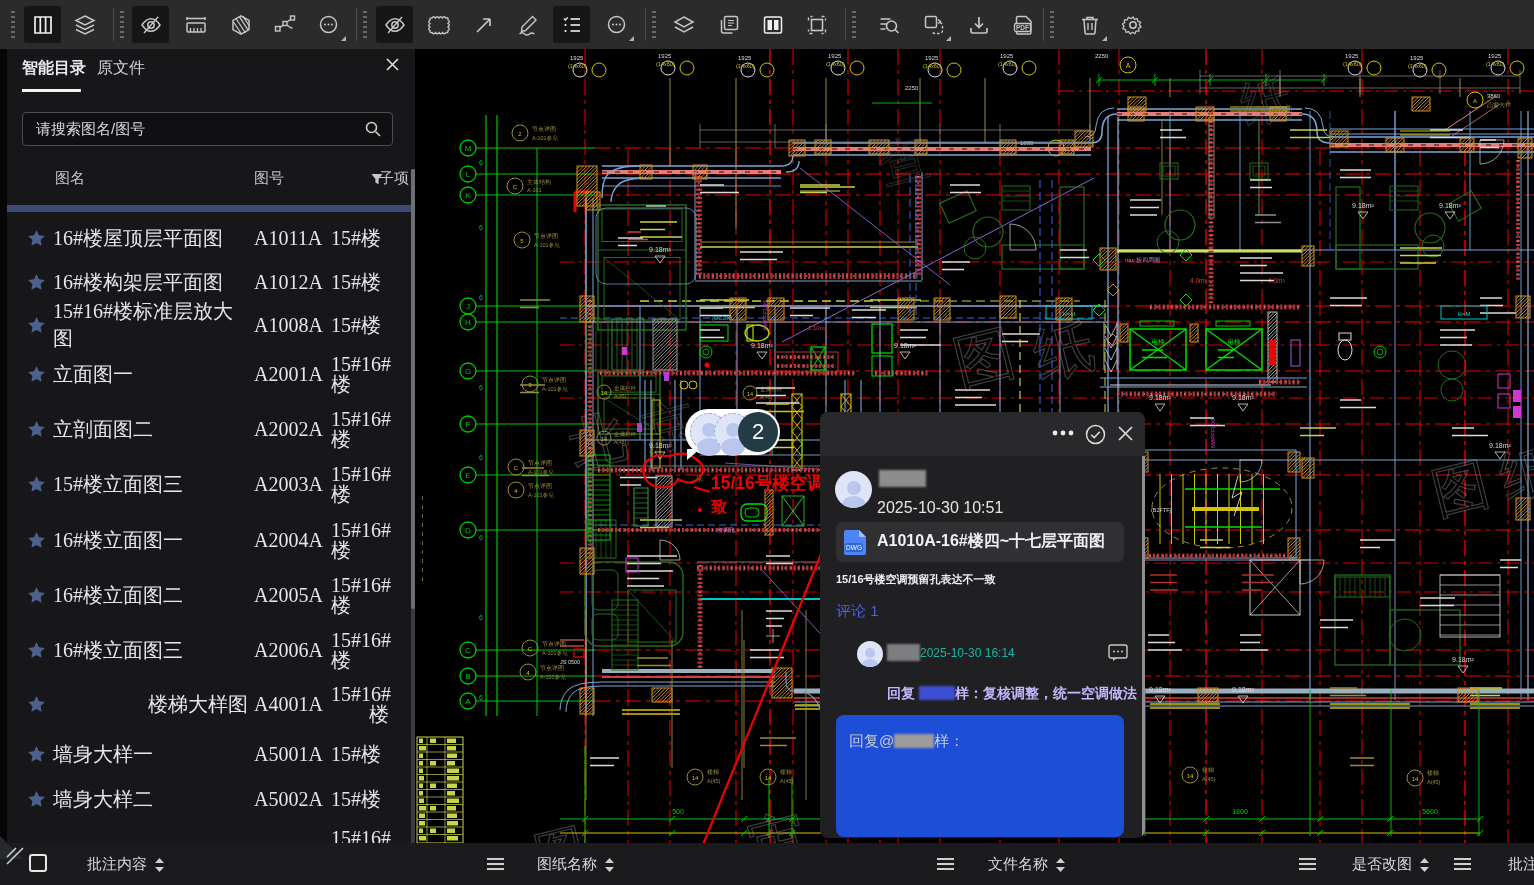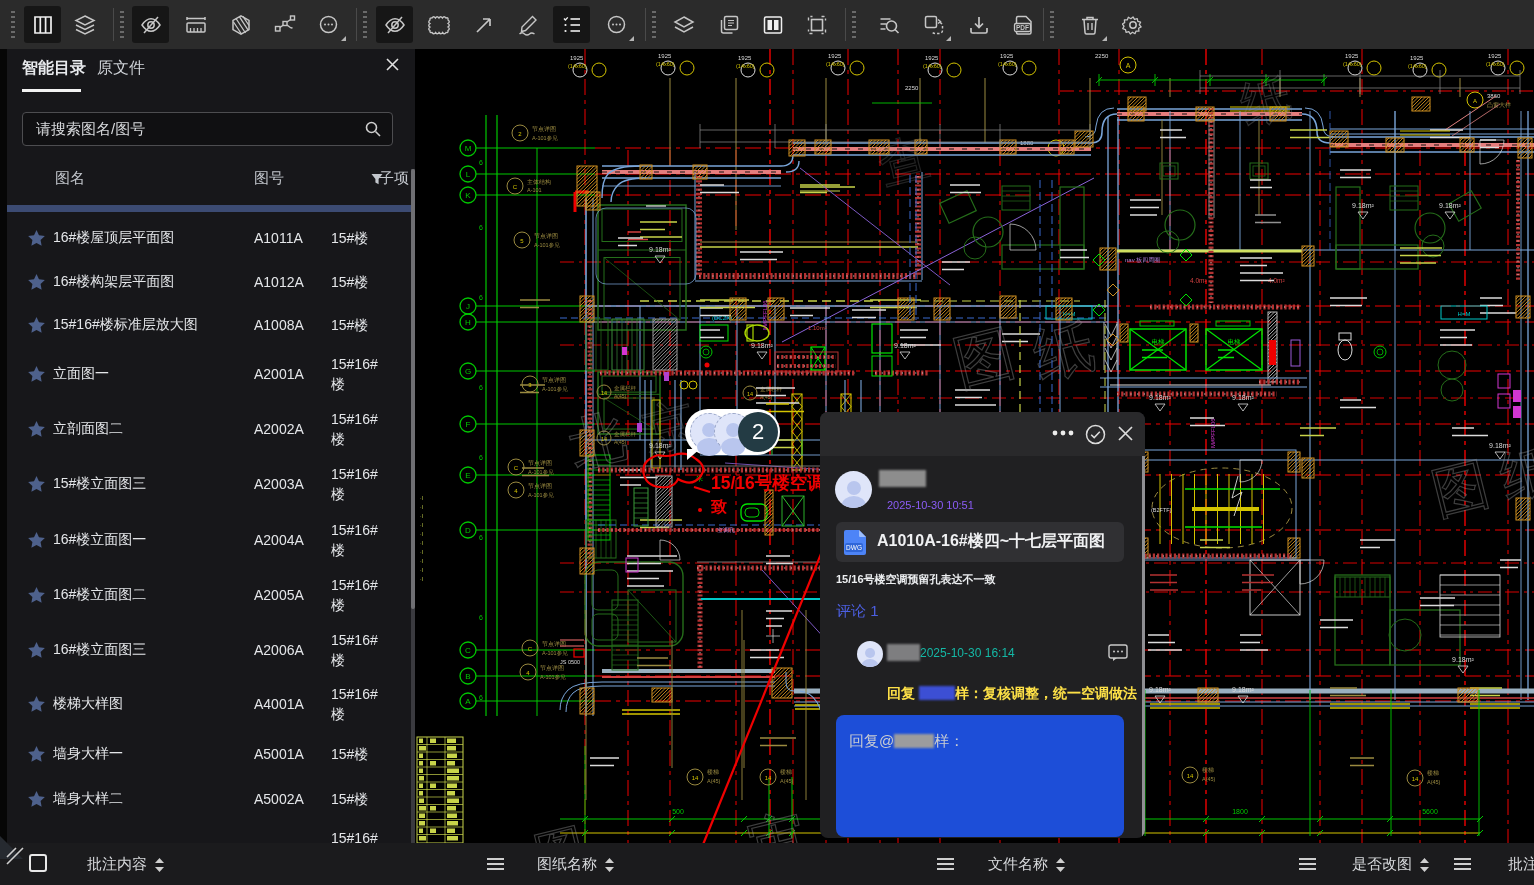--- a/index.html
+++ b/index.html
@@ -17,21 +17,21 @@
   .tabs { position:absolute; left:15px; top:9px; color:#e8eaed; font-size:16px; font-weight:bold; }
   .tab2 { position:absolute; left:90px; top:9px; color:#cfd3d8; font-size:16px; }
   .tabline { position:absolute; left:15px; top:40px; width:59px; height:3px; background:#f2f2f2; }
   .lclose { position:absolute; left:378px; top:8px; color:#e0e0e0; font-size:20px; }
   .searchbox { position:absolute; left:15px; top:63px; width:371px; height:34px; background:#101012; border:1px solid #4d4d50; border-radius:4px; }
   .searchtxt { position:absolute; left:13px; top:7px; color:#d8dadd; font-size:15px; }
   .searchico { position:absolute; right:10px; top:7px; }
   .thead { position:absolute; left:0; top:120px; width:408px; height:30px; color:#c3c7cd; font-size:15px;text-decoration:underline; }
   .bluebar { position:absolute; left:0px; top:156px; width:408px; height:7px; background:#3c4b73; }
   .rows { position:absolute; left:0; top:167px; width:408px; }
-  .row { position:relative; width:100%; color:#e4e6e9; font-size:14px; }
+  .row { position:relative; width:100%; color:#e4e6e9; font-size:20px;font-family:Liberation Serif, serif; }
   .star { position:absolute; left:20px; top:50%; transform:translateY(-50%); width:19px; height:19px; }
   .c1 { position:absolute; left:46px; top:50%; transform:translateY(-50%); width:195px; }
   .c2 { position:absolute; left:247px; top:50%; transform:translateY(-50%); }
   .c3 { position:absolute; left:324px; top:50%; transform:translateY(-50%); width:58px; line-height:20px; }
   .vscroll { position:absolute; left:404px; top:120px; width:4px; height:440px; background:#6f6f73; border-radius:2px; }
 
   .bbar { position:absolute; left:0; top:843px; width:1534px; height:42px; background:#1b1b1d; z-index:40; color:#d8dadd; font-size:15px; }
   .bbar .itm { position:absolute; top:12px; white-space:nowrap; }
 
   .cpanel { position:absolute; left:820px; top:412px; width:325px; height:426px; background:#202022; border-radius:8px; z-index:25; overflow:hidden; }
@@ -1145,21 +1145,21 @@
         <div class="c3">15#16#楼</div>
       </div>
       <div class="row" style="height:55px;">
         <svg class="star" viewBox="0 0 20 20">
           <path d="M10 1.5 L12.6 7 L18.8 7.8 L14.3 12 L15.4 18.2 L10 15.2 L4.6 18.2 L5.7 12 L1.2 7.8 L7.4 7 Z" fill="#4e618c"></path>
         </svg>
         <div class="c1">16#楼立面图三</div>
         <div class="c2">A2006A</div>
         <div class="c3">15#16#楼</div>
       </div>
-      <div class="row" style="height:54px;">
+      <div class="row" style="height:54px;text-align:right;">
         <svg class="star" viewBox="0 0 20 20">
           <path d="M10 1.5 L12.6 7 L18.8 7.8 L14.3 12 L15.4 18.2 L10 15.2 L4.6 18.2 L5.7 12 L1.2 7.8 L7.4 7 Z" fill="#4e618c"></path>
         </svg>
         <div class="c1">楼梯大样图</div>
         <div class="c2">A4001A</div>
         <div class="c3">15#16#楼</div>
       </div>
       <div class="row" style="height:46px;">
         <svg class="star" viewBox="0 0 20 20">
           <path d="M10 1.5 L12.6 7 L18.8 7.8 L14.3 12 L15.4 18.2 L10 15.2 L4.6 18.2 L5.7 12 L1.2 7.8 L7.4 7 Z" fill="#4e618c"></path>
@@ -1196,21 +1196,21 @@
     <svg class="ic" style="position:absolute;left:265px;top:12px;" width="21" height="21" viewBox="0 0 21 21">
         <circle cx="10.5" cy="10.5" r="9" fill="none" stroke="#dcdcdc" stroke-width="1.5"></circle>
         <path d="M6.2 10.7 L9.2 13.6 L14.8 7.7" fill="none" stroke="#dcdcdc" stroke-width="1.5"></path>
       </svg>
     <svg class="ic" style="position:absolute;left:297px;top:13px;" width="17" height="17" viewBox="0 0 17 17">
         <path d="M2 2 L15 15 M15 2 L2 15" stroke="#dcdcdc" stroke-width="1.7"></path>
       </svg>
   </div>
   <div class="av" style="left:15px;top:59px;width:37px;height:37px;overflow:hidden;"></div>
   <div style="position:absolute;left:59px;top:58px;width:47px;height:17px;background:#8d8d8d;filter:blur(1px);"></div>
-  <div style="position:absolute;left:67px;top:87px;color:#8b5cf6;font-size:11px;">2025-10-30 10:51</div>
+  <div style="position:absolute;left:57px;top:87px;color:#e5e5e5;font-size:16px;">2025-10-30 10:51</div>
   <div style="position:absolute;left:16px;top:110px;width:288px;height:40px;background:#303033;border-radius:6px;">
     <svg class="ic" style="position:absolute;left:7px;top:6px;" width="26" height="28" viewBox="0 0 26 28">
       <path d="M3 2 h13 l7 7 v16 a2 2 0 0 1 -2 2 h-18 a2 2 0 0 1 -2 -2 v-21 a2 2 0 0 1 2 -2 z" fill="#4d84f7"></path>
       <path d="M16 2 l7 7 h-6 a1 1 0 0 1 -1 -1 z" fill="#9dbdfb"></path>
       <rect x="2" y="15" width="18" height="9" rx="2" fill="#2f66d8"></rect>
       <text x="11" y="22" font-size="6.5" fill="#fff" text-anchor="middle" font-family="Liberation Sans">DWG</text>
     </svg>
     <div style="position:absolute;left:41px;top:9px;color:#f0f1f3;font-size:16px;font-weight:bold;">A1010A-16#楼四~十七层平面图</div>
   </div>
   <div style="position:absolute;left:16px;top:160px;color:#eceef0;font-size:11px;font-weight:bold;">15/16号楼空调预留孔表达不一致</div>
@@ -1218,21 +1218,21 @@
   <div class="av" style="left:37px;top:229px;width:26px;height:26px;overflow:hidden;"></div>
   <div style="position:absolute;left:67px;top:232px;width:33px;height:17px;background:#7e7e80;filter:blur(1px);"></div>
   <div style="position:absolute;left:100px;top:234px;color:#14b8a6;font-size:12px;">2025-10-30 16:14</div>
   <svg class="ic" style="position:absolute;left:288px;top:232px;" width="20" height="18" viewBox="0 0 20 18">
       <rect x="1" y="1" width="18" height="13" rx="2" fill="none" stroke="#c9c9c9" stroke-width="1.4"></rect>
       <path d="M5 14 l0 3 l4 -3" fill="#c9c9c9"></path>
       <circle cx="6" cy="7.5" r="1" fill="#c9c9c9"></circle>
       <circle cx="10" cy="7.5" r="1" fill="#c9c9c9"></circle>
       <circle cx="14" cy="7.5" r="1" fill="#c9c9c9"></circle>
     </svg>
-  <div style="position:absolute;left:67px;top:273px;color:#fde047;font-size:14px;font-weight:bold;white-space:nowrap;">回复 <span style="display:inline-block;width:36px;height:14px;background:#3c4fd4;filter:blur(1px);vertical-align:-2px;"></span>样：复核调整，统一空调做法</div>
+  <div style="position:absolute;left:67px;top:273px;color:#c4b5fd;font-size:14px;font-weight:bold;white-space:nowrap;">回复 <span style="display:inline-block;width:36px;height:14px;background:#3c4fd4;filter:blur(1px);vertical-align:-2px;"></span>样：复核调整，统一空调做法</div>
   <div style="position:absolute;left:16px;top:303px;width:288px;height:122px;background:#1d4ed8;border-radius:8px;">
     <div style="position:absolute;left:13px;top:17px;color:#c9ccd1;font-size:15px;">回复@<span style="display:inline-block;width:40px;height:14px;background:#9c9c9e;filter:blur(1px);vertical-align:-2px;"></span>样：</div>
   </div>
   <div class="cpscroll"></div>
 </div>
 
 <div class="pill">
   <div class="av" style="left:5px;top:4px;width:38px;height:38px;border:1px dashed #9aa6c8;"></div>
   <div class="av" style="left:29px;top:4px;width:38px;height:38px;border:1px dashed #9aa6c8;"></div>
   <div style="position:absolute;left:53px;top:3px;width:40px;height:40px;border-radius:50%;background:#233b44;color:#fff;font-size:22px;display:flex;align-items:center;justify-content:center;">2</div>

